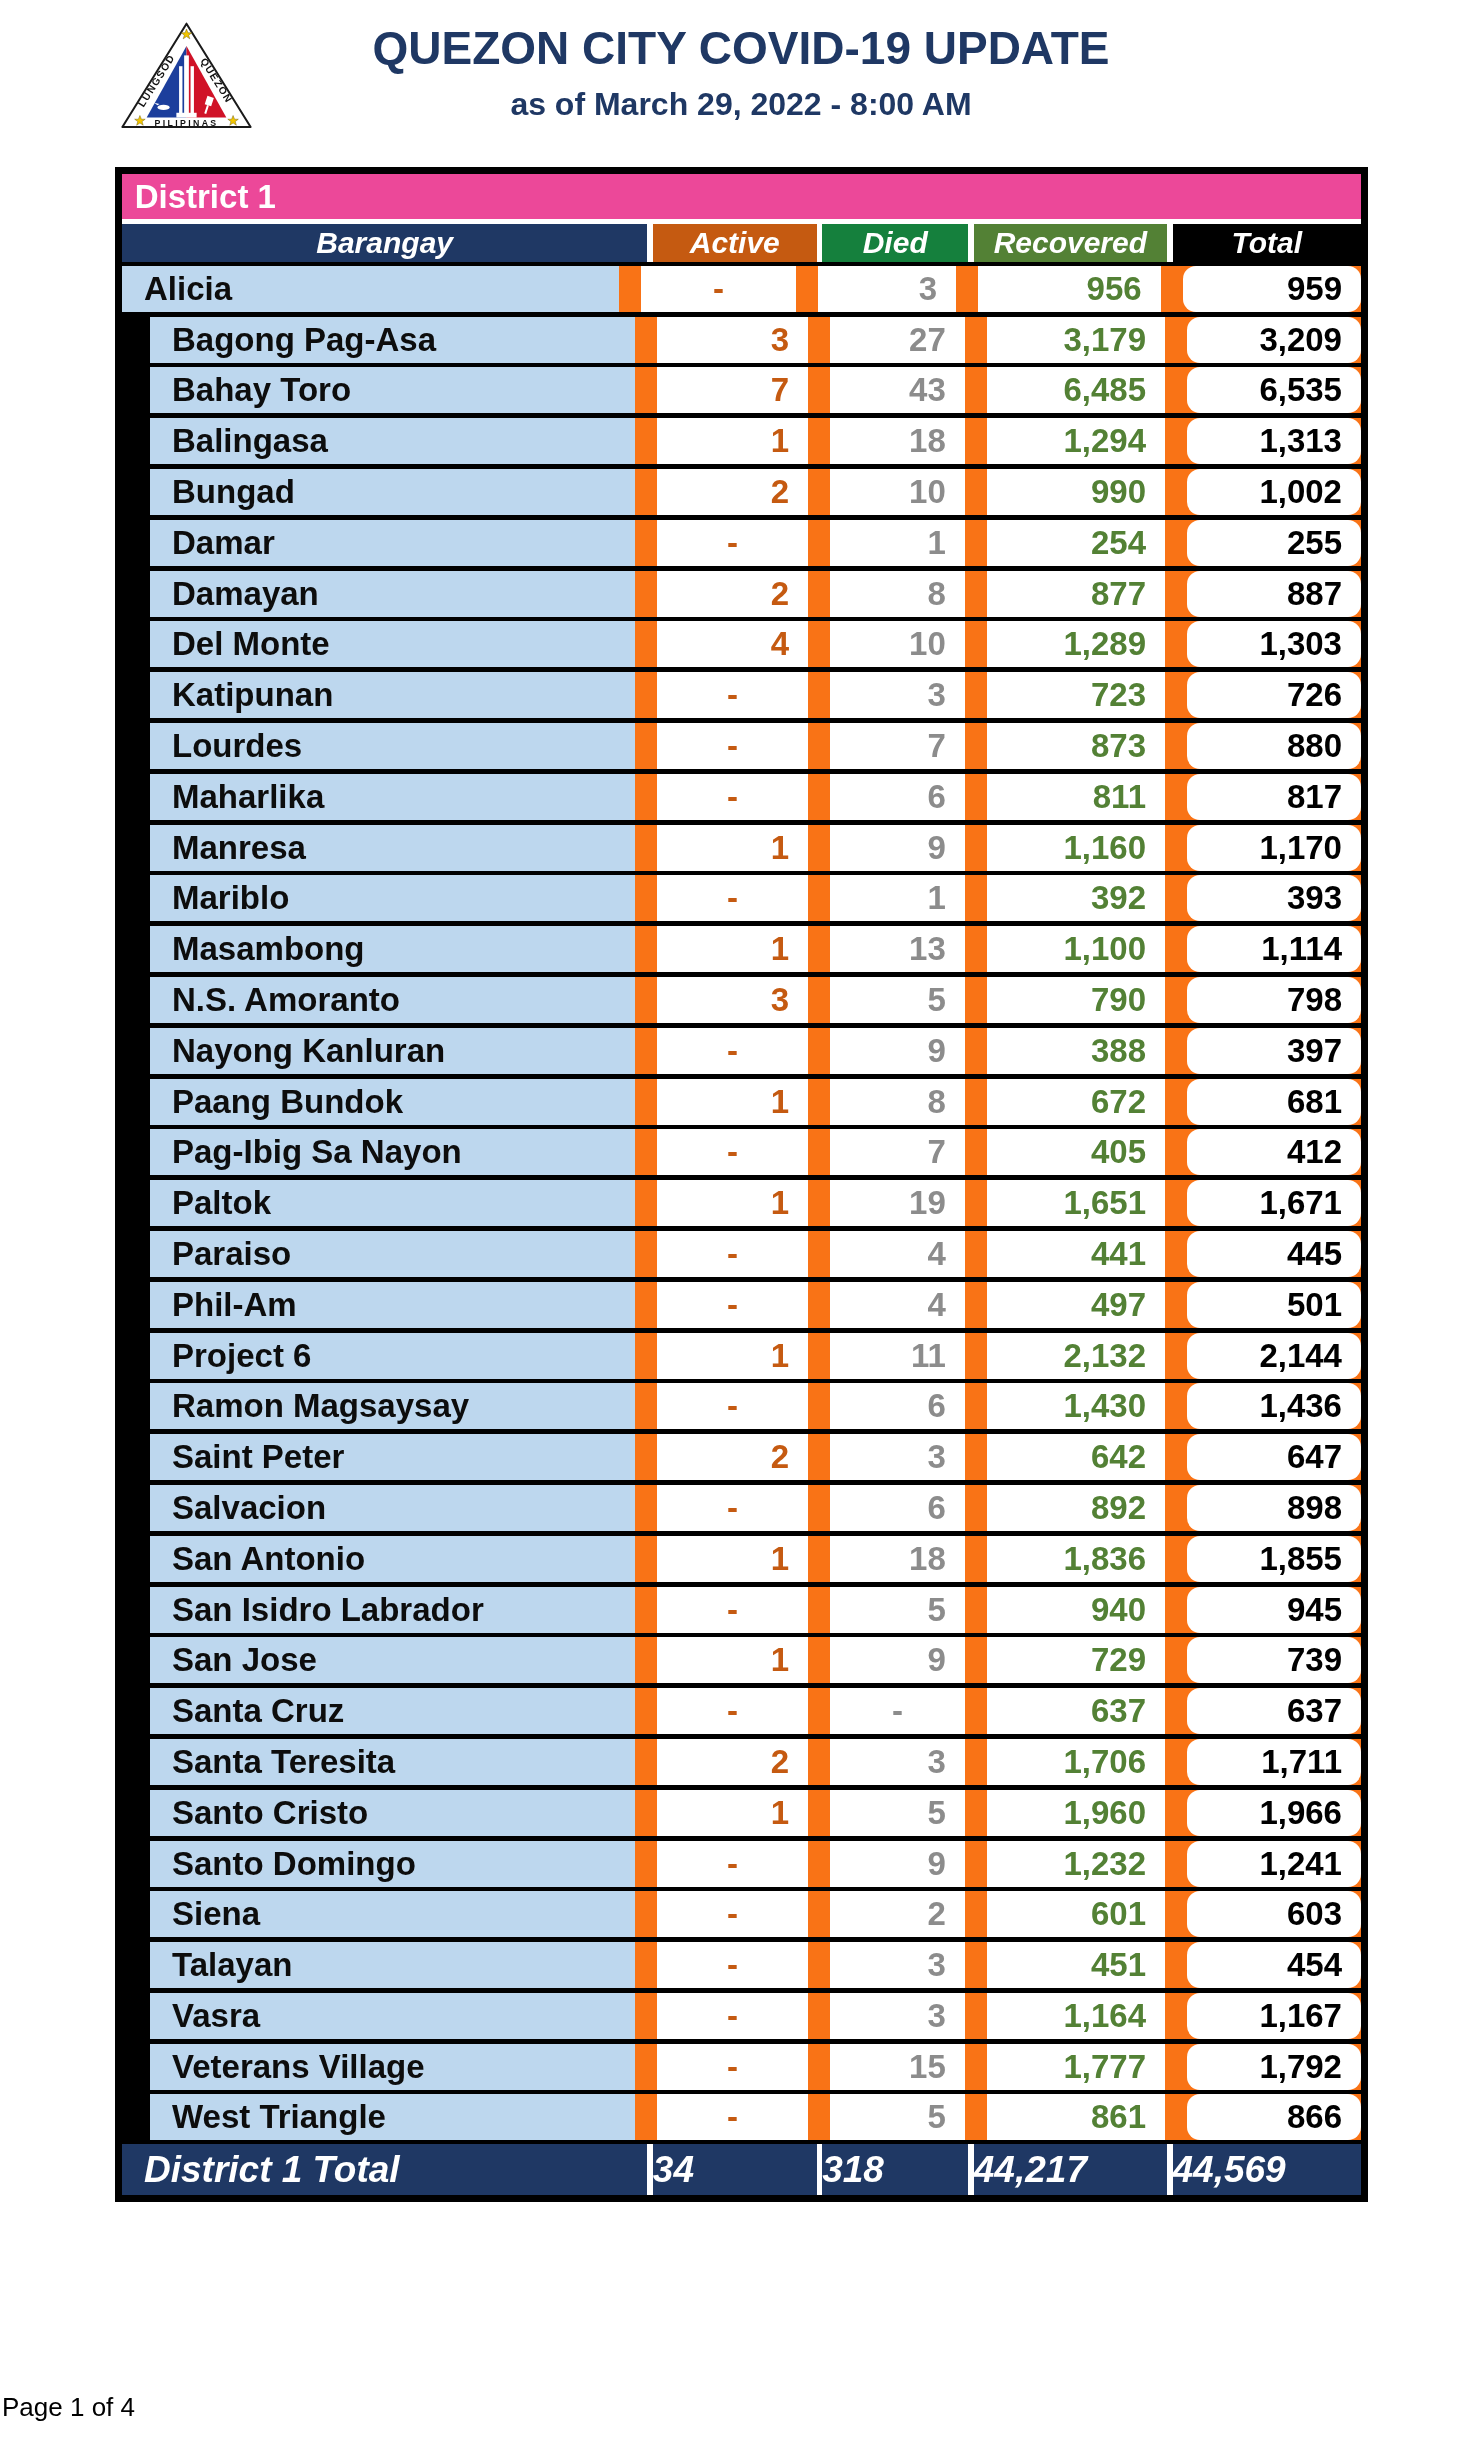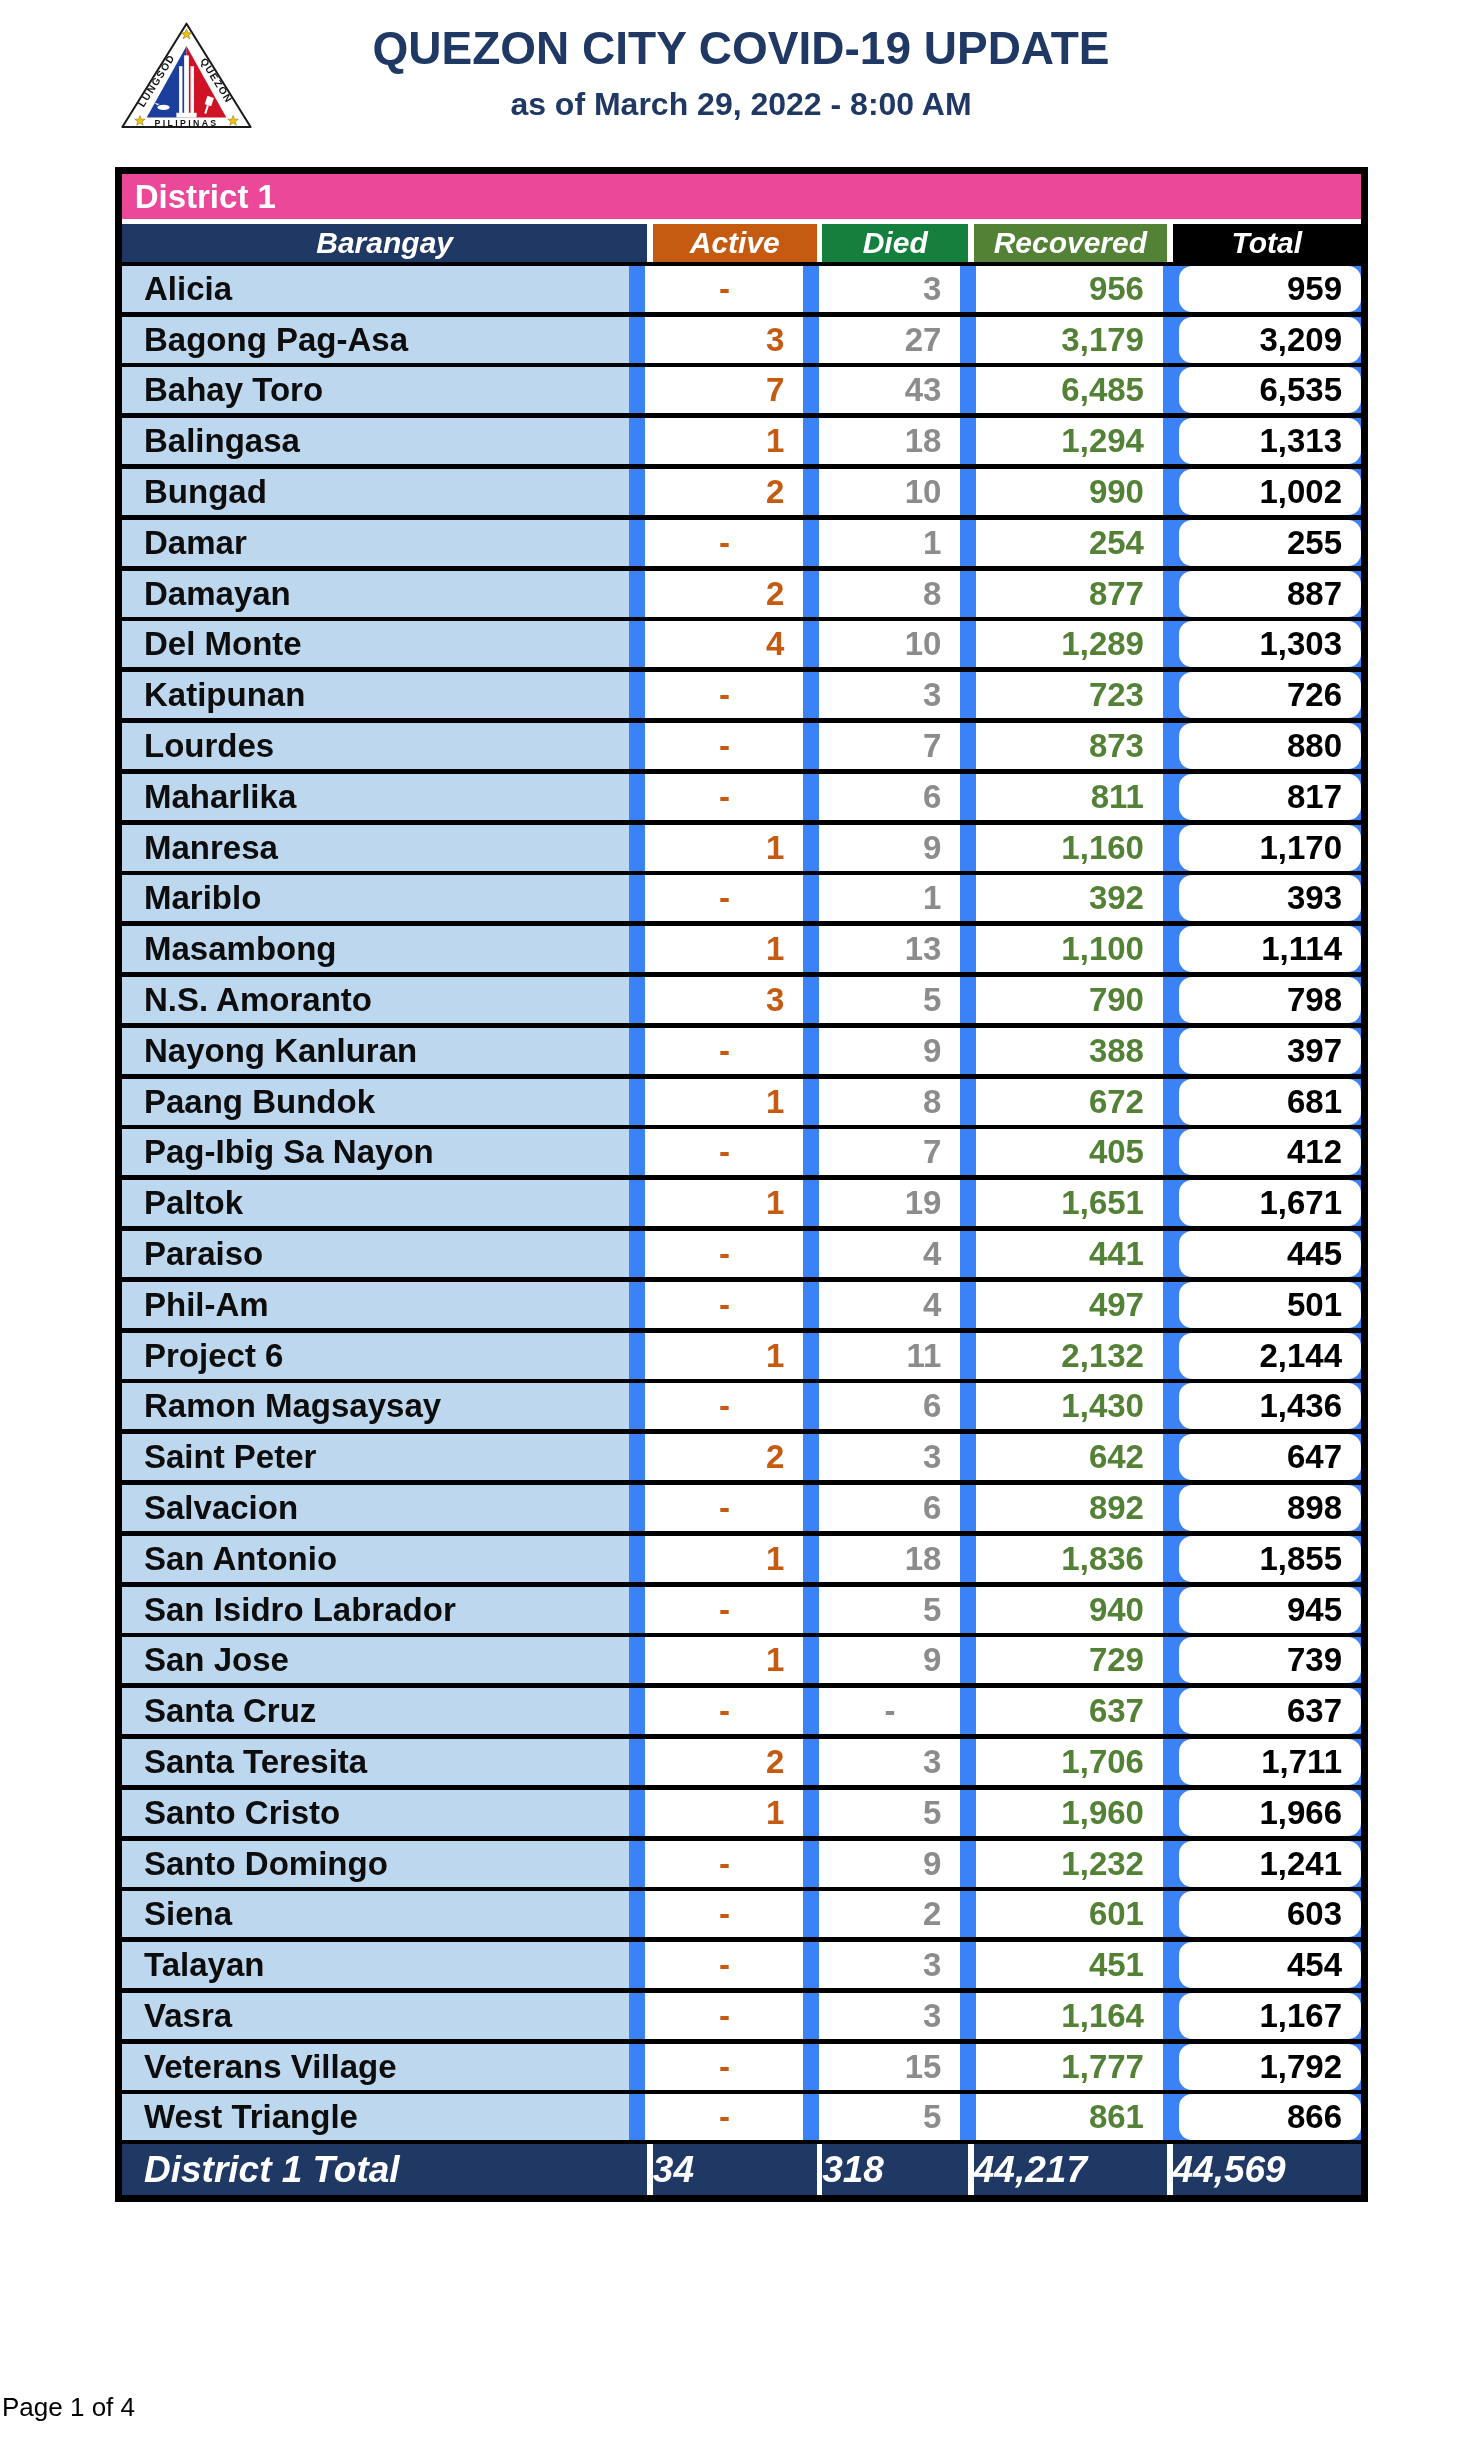--- a/index.html
+++ b/index.html
@@ -31,22 +31,22 @@
     height:38px; line-height:38px; text-align:center; color:#fff;
     font-size:30px; font-weight:700; font-style:italic;
   }
   .hc-barangay  { background:#1F3864; }
   .hc-active    { background:#C55A11; }
   .hc-died      { background:#15803d; }
   .hc-recovered { background:#538135; }
   .hc-total     { background:#000000; }
 
   .rows { border-top:4.8px solid #000; background:#000; }
-  .row  { gap:16px; background:#3b82f6; }
-  .row + .row { margin-top:4.8px; }
+  .row  { gap:22px; background:#f97316; }
+  .row + .row { margin-top:4.8px;margin-left:28px; }
   .cell { height:46px; line-height:46px; background:#fff; font-weight:700; font-size:33px; }
   .c-barangay { background:#BDD7EE; color:#0d0d0d; padding-left:22px; }
   .num  { text-align:right; padding-right:19px; }
   .num.dash { text-align:center; padding-right:0; }
   .c-active    { color:#C55A11; }
   .c-died      { color:#8C8C8C; }
   .c-recovered { color:#538135; }
   .c-total     { color:#000000;border-radius:13px; }
 
   .total-row { border-top:4.8px solid #000; gap:5.6px; background:#fff; }

